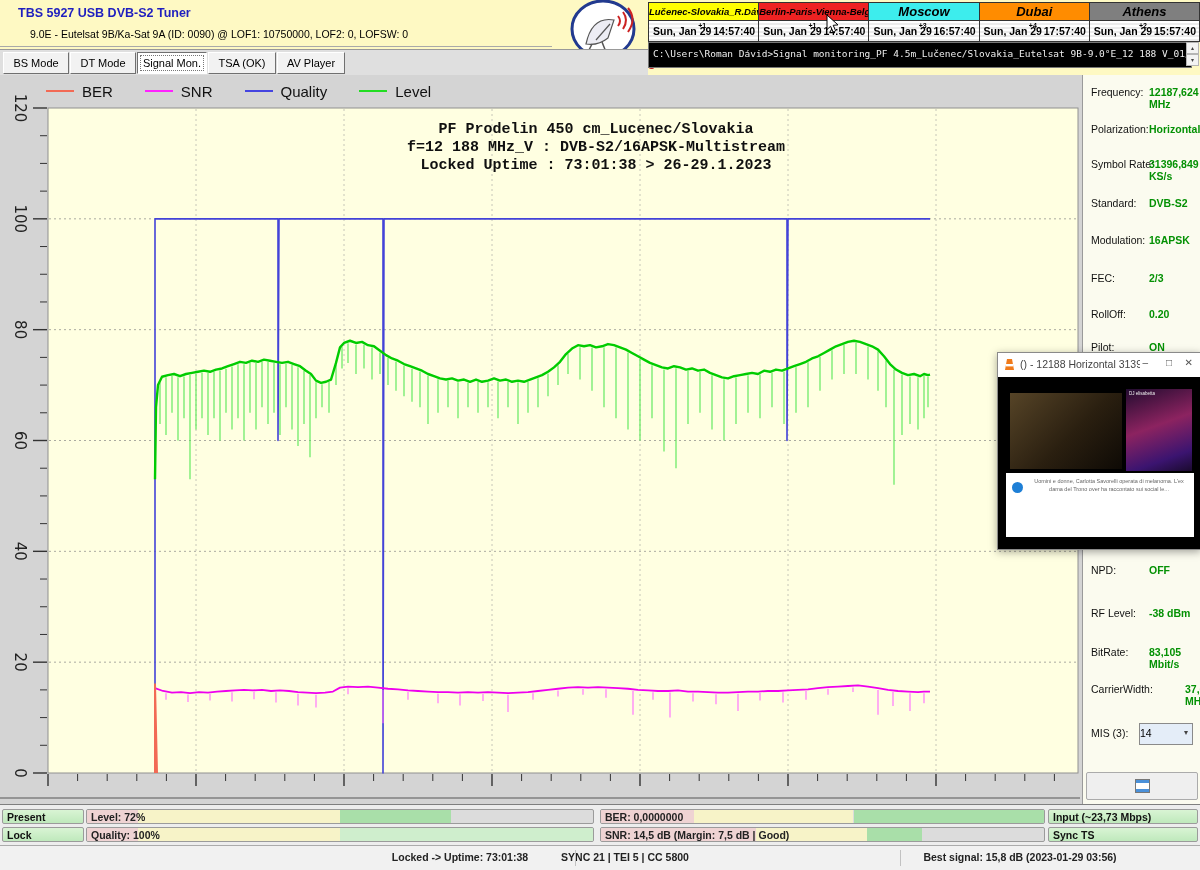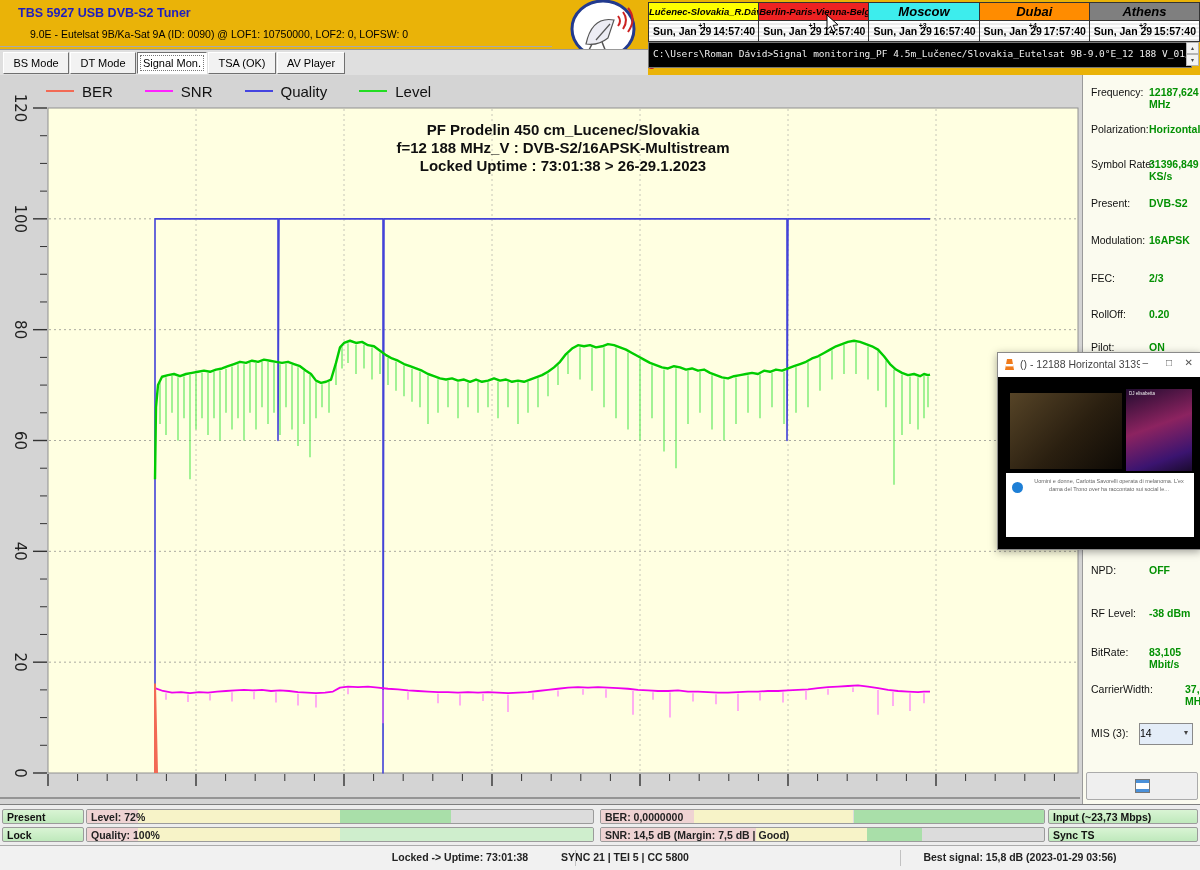--- a/index.html
+++ b/index.html
@@ -1,19 +1,19 @@
 <!DOCTYPE html>
 <html><head>
 <meta charset="utf-8">
 <style>
   html,body{margin:0;padding:0;background:#888;}
   .app{position:relative;width:1200px;height:870px;background:#FFFFFF;overflow:hidden;
        font-family:"Liberation Sans",sans-serif;-webkit-font-smoothing:antialiased;}
   
-  .hdr{position:absolute;left:0;top:0;width:1200px;height:75px;background:#eab308;}
+  .hdr{position:absolute;left:0;top:0;width:1200px;height:75px;background:#fef9c3;}
   .app-title{position:absolute;left:18px;top:6px;font-size:12.5px;font-weight:bold;color:#1F1FBF;}
   .app-sub{position:absolute;left:30px;top:28px;font-size:10.5px;color:#000;}
   .hdr-line{position:absolute;left:0;top:46px;width:552px;height:1px;background:#A9A9A9;}
   .tabstrip{position:absolute;left:0;top:49px;width:648px;height:26px;background:#DFDFDF;border-top:1px solid #999;}
   .tab{position:absolute;top:2px;height:20px;line-height:20px;text-align:center;font-size:11px;color:#000;
        background:#F2F2F2;border:1px solid #707070;border-top-color:#FFF;border-left-color:#FFF;cursor:pointer;}
   .tab.active{background:#FFF;border:1px solid #FFF;border-top-color:#707070;border-left-color:#707070;
        outline:1px dotted #777;outline-offset:-4px;}
   
   .logo{position:absolute;left:558px;top:0px;width:90px;height:75px;text-align:center;}
@@ -37,21 +37,21 @@
   .term-scroll{position:absolute;left:1186px;top:42px;width:13px;height:26px;}
   .tsb{width:13px;height:12px;background:#F3F3F3;border:1px solid #B5B5B5;font-size:6px;line-height:10px;
        text-align:center;color:#444;box-sizing:border-box;cursor:pointer;}
   
   .main{position:absolute;left:0;top:75px;width:1200px;height:729px;background:#D4D4D4;}
   .chart-panel{position:absolute;left:0;top:0;width:1080px;height:729px;}
   .legend{position:absolute;left:46px;top:5px;height:22px;display:flex;align-items:center;gap:10px;font-size:15px;color:#111;}
   .leg-line{display:inline-block;width:28px;height:2px;margin-right:8px;vertical-align:middle;}
   .leg-item{display:flex;align-items:center;margin-right:22px;}
   .chart-title{position:absolute;left:48px;top:46px;width:1030px;text-align:center;
-               font-family:Liberation Sans, sans-serif;font-weight:bold;font-size:15px;color:#101010;line-height:18px;}
+               font-family:Liberation Mono, monospace;font-weight:bold;font-size:15px;color:#101010;line-height:18px;padding-left:33px;}
   
   .sidebar{position:absolute;left:1082px;top:0;width:118px;height:729px;background:#FBFBEF;border-left:1px solid #9A9A9A;}
   .sb-label{position:absolute;left:8px;font-size:10.5px;color:#111;}
   .sb-value{position:absolute;left:66px;font-size:10.5px;font-weight:bold;color:#049104;}
   .mis-select{position:absolute;left:56px;top:648px;width:52px;height:20px;background:#E4EDF8;border:1px solid #8A8A8A;
               font-size:10.5px;line-height:18px;color:#000;cursor:pointer;}
   .mis-chев{position:absolute;right:4px;top:0px;font-size:8px;color:#444;}
   .sb-btn{position:absolute;left:3px;top:697px;width:110px;height:26px;background:#EFEFEF;border:1px solid #ABABAB;
           border-radius:2px;cursor:pointer;}
   .sb-btn-icon{position:absolute;left:48px;top:6px;width:13px;height:12px;border:1px solid #777;background:#FFF;}
@@ -417,21 +417,21 @@
     </div>
 
     <div class="sidebar">
       <div id="sb-rows">
           <div class="sb-label" style="top: 11px;">Frequency:</div>
           <div class="sb-value" style="top: 11px;">12187,624 MHz</div>
           <div class="sb-label" style="top: 48px;">Polarization:</div>
           <div class="sb-value" style="top: 48px;">Horizontal</div>
           <div class="sb-label" style="top: 83px;">Symbol Rate:</div>
           <div class="sb-value" style="top: 83px;">31396,849 KS/s</div>
-          <div class="sb-label" style="top: 122px;">Present:</div>
+          <div class="sb-label" style="top: 122px;">Standard:</div>
           <div class="sb-value" style="top: 122px;">DVB-S2</div>
           <div class="sb-label" style="top: 159px;">Modulation:</div>
           <div class="sb-value" style="top: 159px;">16APSK</div>
           <div class="sb-label" style="top: 197px;">FEC:</div>
           <div class="sb-value" style="top: 197px;">2/3</div>
           <div class="sb-label" style="top: 233px;">RollOff:</div>
           <div class="sb-value" style="top: 233px;">0.20</div>
           <div class="sb-label" style="top: 266px;">Pilot:</div>
           <div class="sb-value" style="top: 266px;">ON</div>
           <div class="sb-label" style="top: 489px;">NPD:</div>

